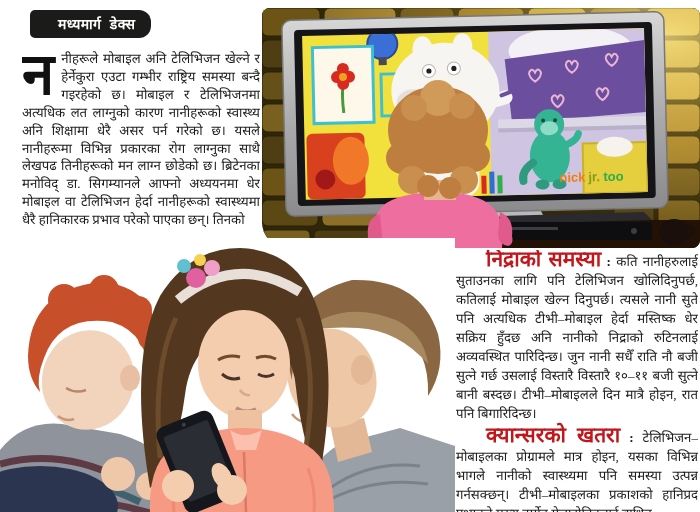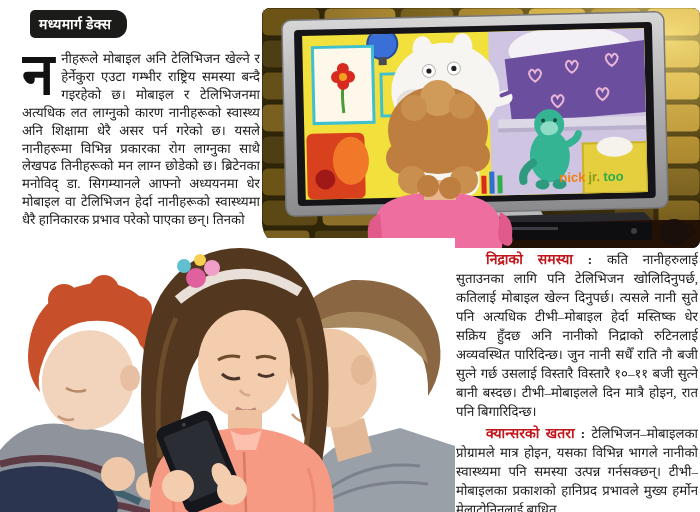--- a/index.html
+++ b/index.html
@@ -3,40 +3,40 @@
 <meta charset="utf-8">
 <style>
   html,body{margin:0;padding:0;}
   body{
     width:700px;height:512px;position:relative;overflow:hidden;background:#ffffff;
     font-family:"Liberation Serif","DejaVu Sans",serif;color:#1c1c1c;
   }
   
   .banner{
     position:absolute;left:30px;top:10px;background:#1b1b1a;color:#ffffff;
-    font-family:Liberation Serif, serif;font-weight:bold;
-    font-size:14px;padding:4px 16px 5px 9px;border-radius:5px 12px 12px 5px;
+    font-family:Liberation Mono, monospace;font-weight:bold;
+    font-size:14px;padding:4px 16px 5px 28px;border-radius:5px 12px 12px 5px;
     letter-spacing:.3px;
   }
   
   .intro-col{
     position:absolute;left:22px;top:50px;width:238px;height:192px;overflow:hidden;
     font-size:13.2px;line-height:17.9px;text-align:justify;
   }
   .dropcap{
     float:left;font-size:58px;line-height:46px;font-weight:bold;color:#111;
     padding:2px 7px 0 0;
   }
   
   .right-col{
     position:absolute;left:456px;top:250px;width:242px;height:262px;overflow:hidden;
     font-size:13.2px;line-height:19px;text-align:justify;
   }
   .right-col p{margin:0 0 3px 0;text-indent:30px;}
-  .sec-head{color:#c0161c;font-weight:bold;font-size:14px;}
+  .sec-head{color:#c0161c;font-weight:bold;font-size:21px;}
   .sec-sep{font-weight:bold;color:#1c1c1c;}
   
   .photo-top{
     position:absolute;left:262px;top:8px;width:438px;height:240px;
     border-radius:8px 8px 8px 26px;overflow:hidden;
   }
   .photo-kids{
     position:absolute;left:0;top:238px;width:455px;height:274px;overflow:hidden;background:#fff;
   }
   svg{display:block;}

